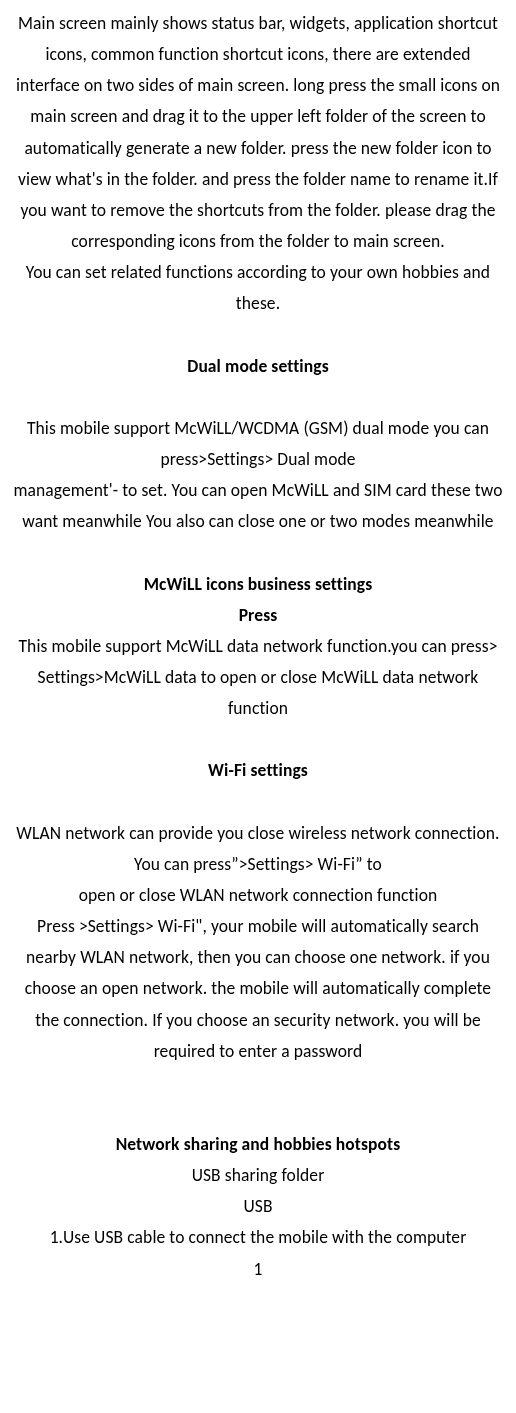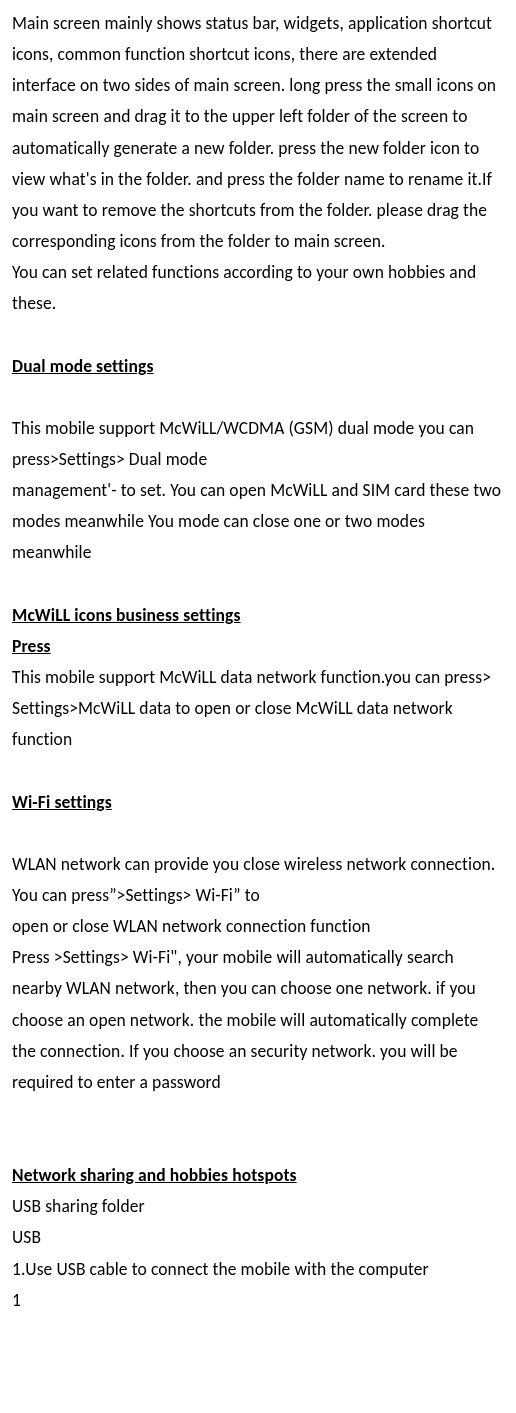--- a/index.html
+++ b/index.html
@@ -1,55 +1,55 @@
 <!DOCTYPE html>
 <html><head>
   <meta charset="utf-8">
   <style>
     * {
       margin: 0;
       padding: 0;
       box-sizing: border-box;
+      text-align: center;
     }
     body {
       width: 516px;
       min-height: 1413px;
       background: #ffffff;
       padding: 8px 12px;
       font-family: Calibri, "Segoe UI", Arial, sans-serif;
       font-size: 17.5px;
       line-height: 1.78;
       color: #000000;
       letter-spacing: 0.1px;
     }
     .para {
       margin-bottom: 0;
     }
     .blank-line {
       height: 1.78em;
     }
     .bold {
       font-weight: bold;
-      text-decoration: underline;
     }
   </style>
 </head>
 <body>
 
 <div class="para">Main screen mainly shows status bar, widgets, application shortcut icons, common function shortcut icons, there are extended interface on two sides of main screen. long press the small icons on main screen and drag it to the upper left folder of the screen to automatically generate a new folder. press the new folder icon to view what's in the folder. and press the folder name to rename it.If you want to remove the shortcuts from the folder. please drag the corresponding icons from the folder to main screen.</div>
 <div class="para">You can set related functions according to your own hobbies and these.</div>
 
 <div class="blank-line"></div>
 
 <div class="para bold">Dual mode settings</div>
 
 <div class="blank-line"></div>
 
 <div class="para">This mobile support McWiLL/WCDMA (GSM) dual mode you can press&gt;Settings&gt; Dual mode</div>
-<div class="para">management'- to set. You can open McWiLL and SIM card these two modes meanwhile You mode can close one or two modes meanwhile</div>
+<div class="para">management'- to set. You can open McWiLL and SIM card these two want meanwhile You also can close one or two modes meanwhile</div>
 
 <div class="blank-line"></div>
 
 <div class="para bold">McWiLL icons business settings</div>
 <div class="para bold">Press</div>
 <div class="para">This mobile support McWiLL data network function.you can press&gt; Settings&gt;McWiLL data to open or close McWiLL data network function</div>
 
 <div class="blank-line"></div>
 
 <div class="para bold">Wi-Fi settings</div>

